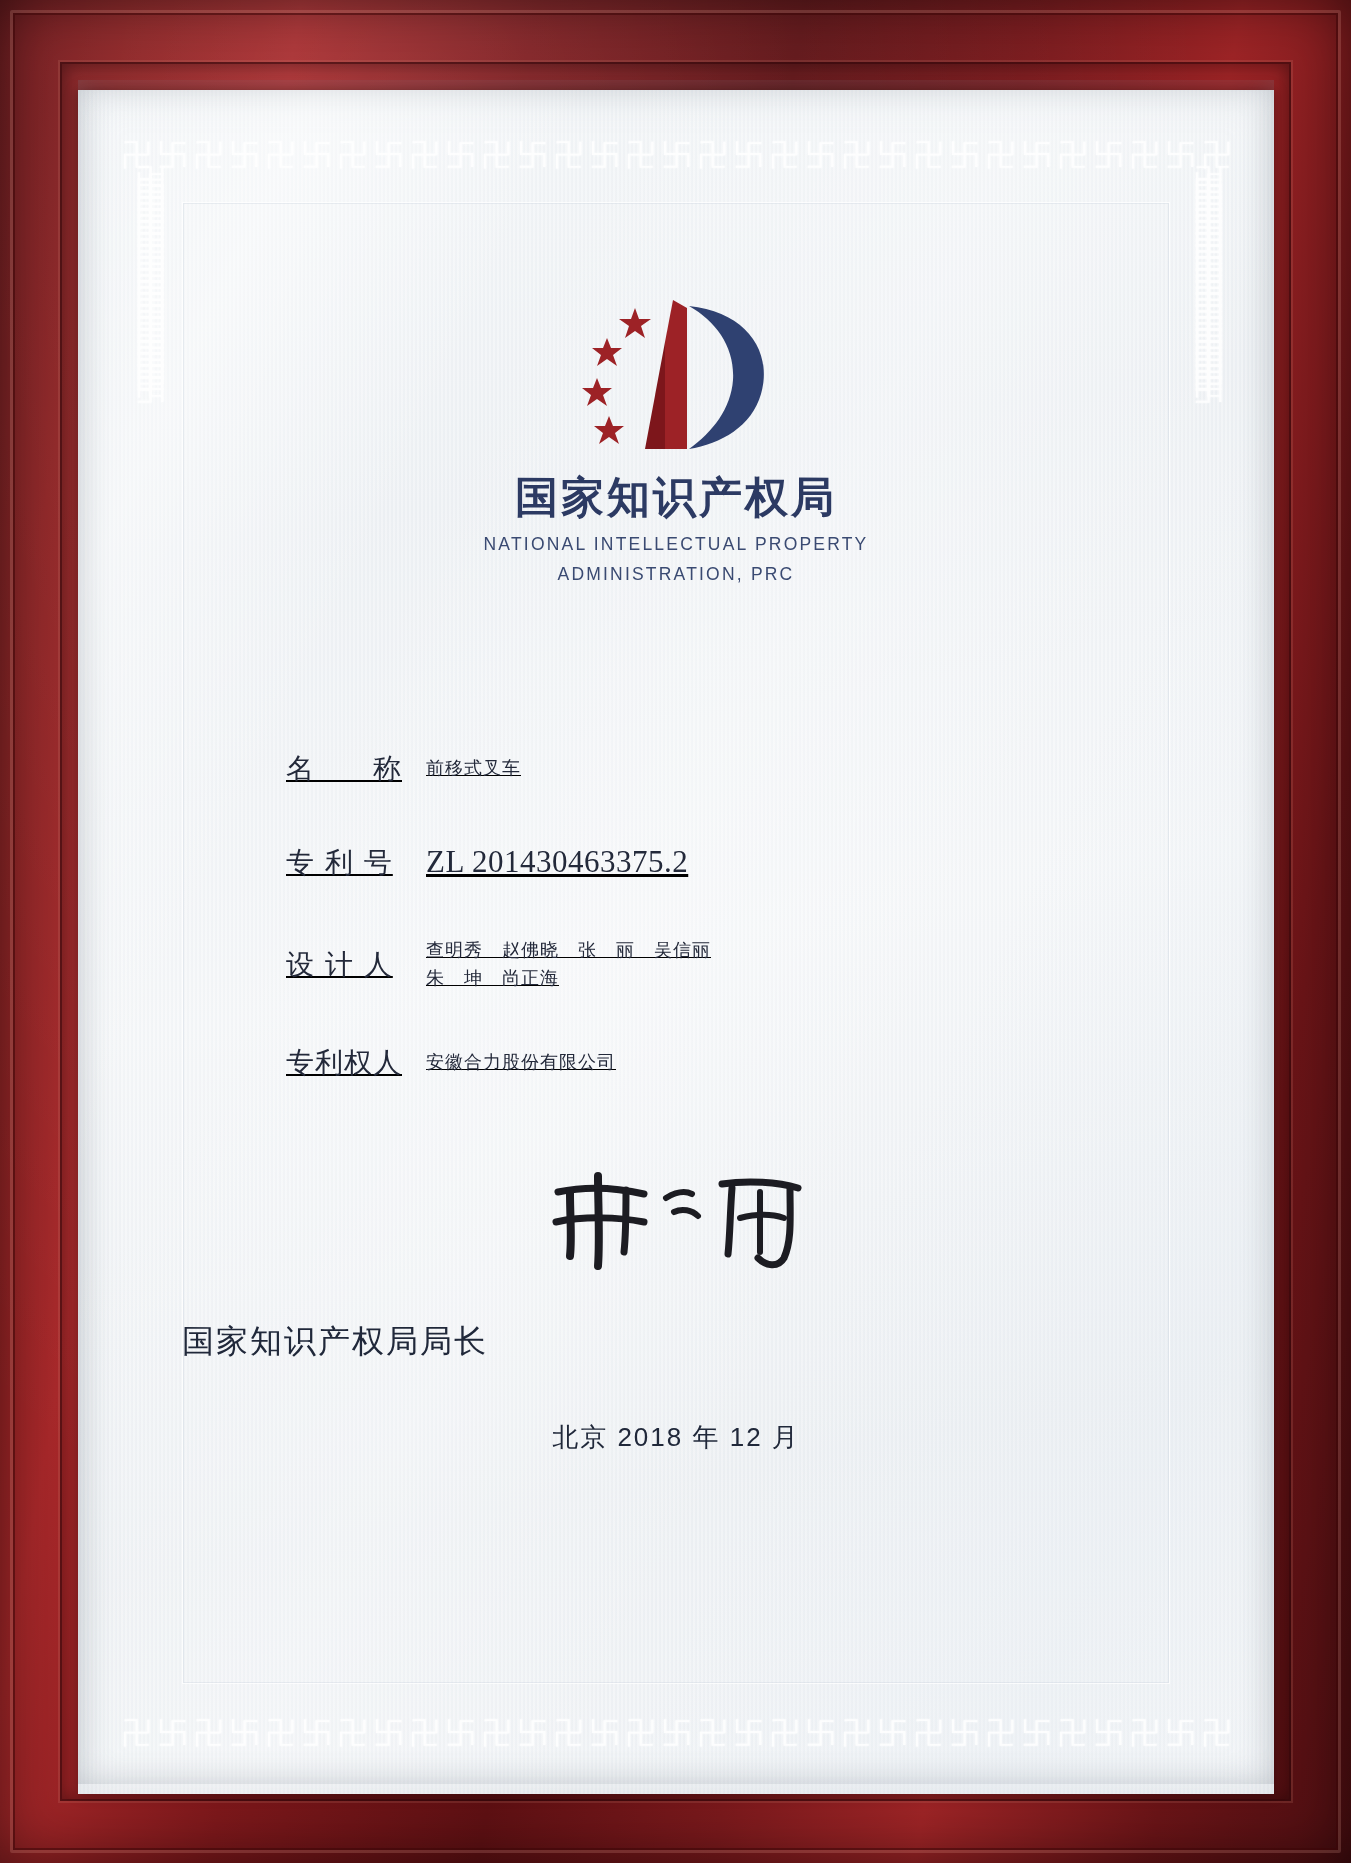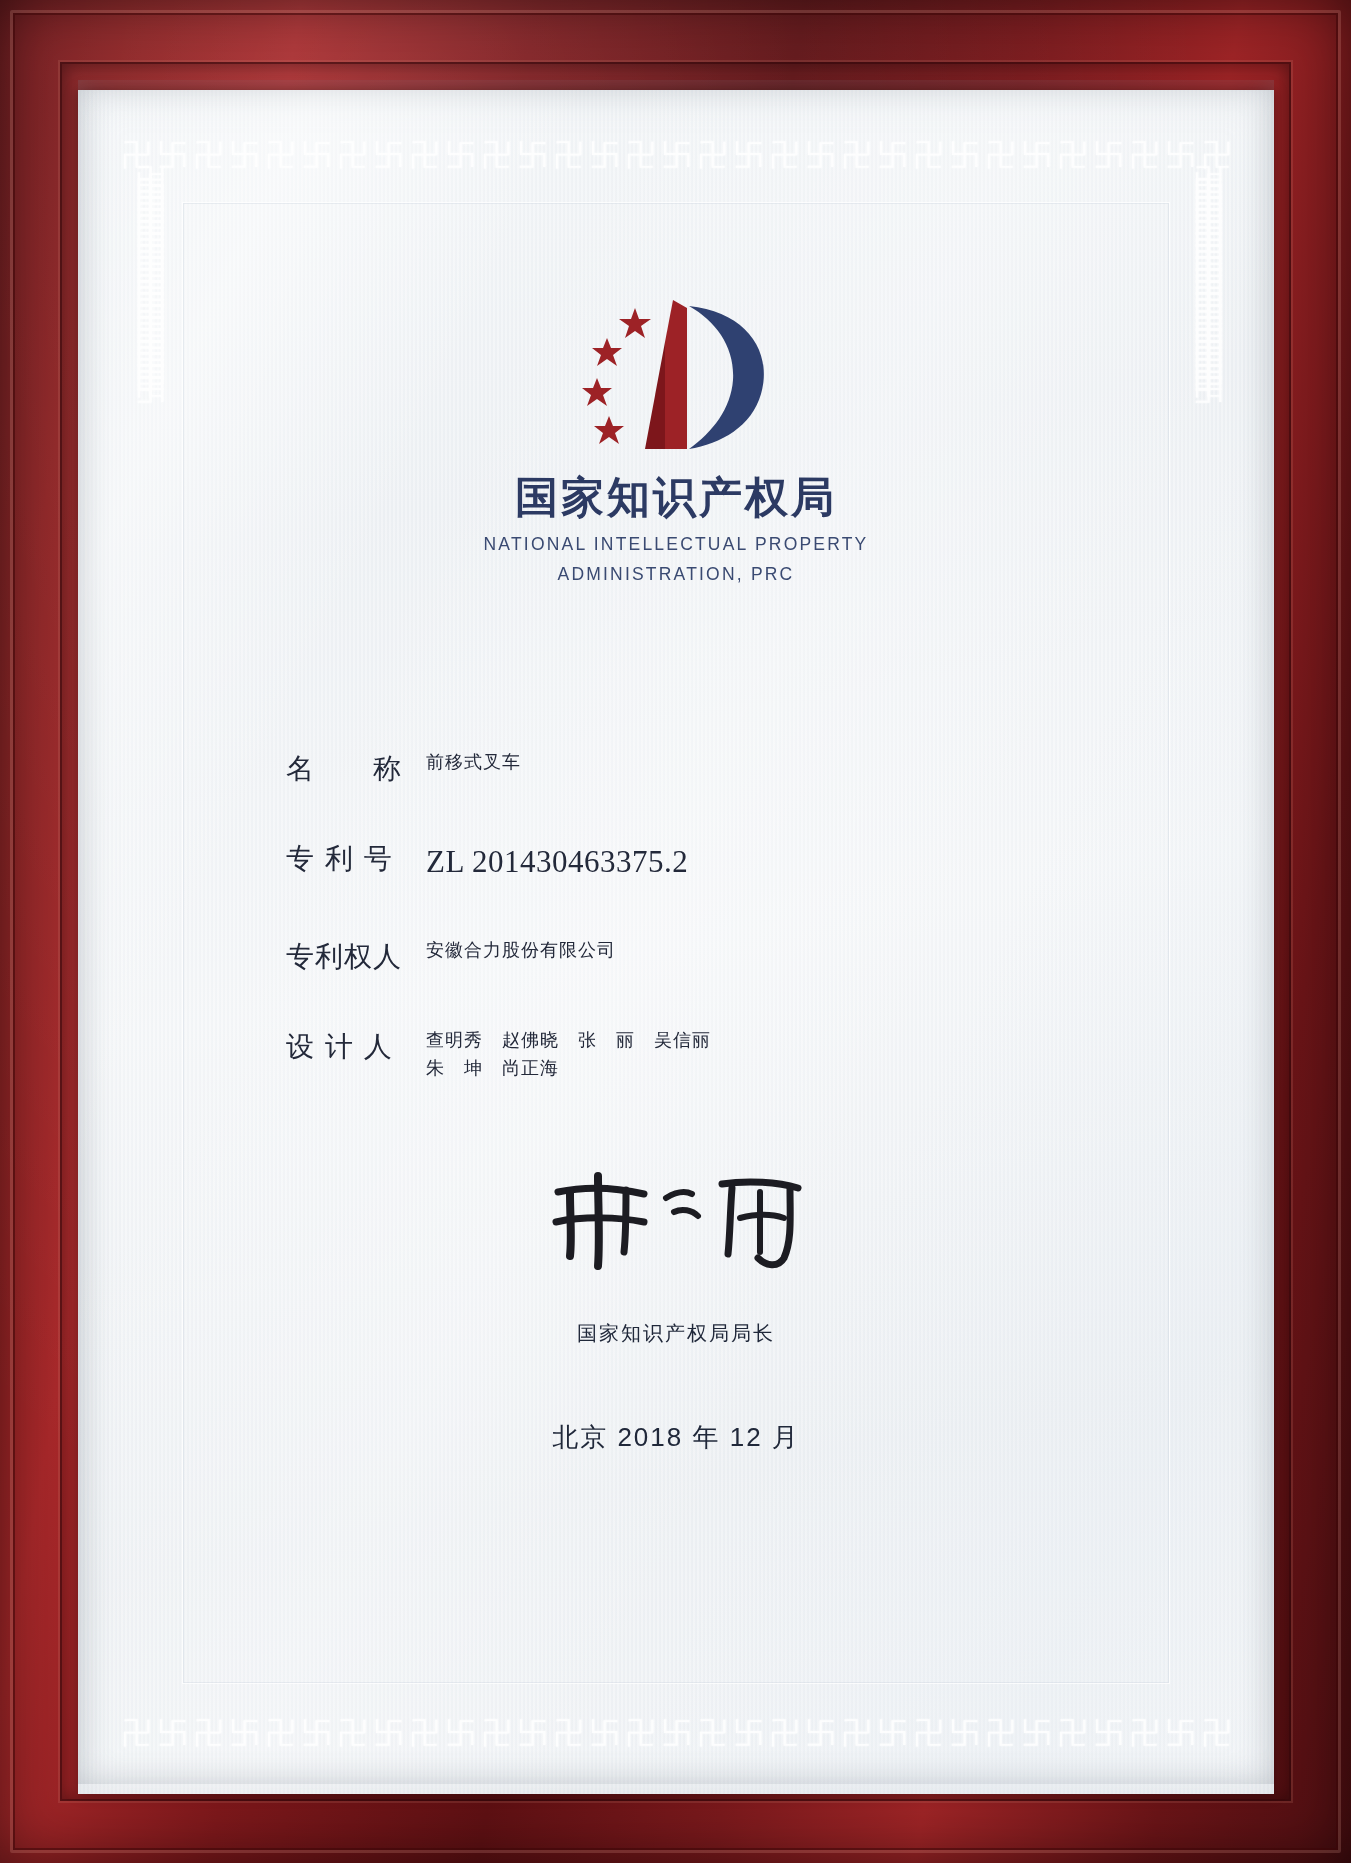--- a/index.html
+++ b/index.html
@@ -148,22 +148,23 @@
   }
 
   .fields {
     position: absolute;
     left: 104px;
     top: 546px;
     right: 40px;
   }
   .field-row {
     display: flex;
-    align-items: flex-start;
+    align-items: center;
     margin-bottom: 50px;
+    text-decoration: underline;
   }
   .field-label {
     width: 140px;
     flex: 0 0 140px;
     font-family: "DejaVu Sans", sans-serif;
     font-size: 28px;
     color: #23293a;
     letter-spacing: 1px;
     white-space: pre;
     padding-top: 2px;
@@ -187,23 +188,23 @@
     left: 0; right: 0;
     top: 960px;
     text-align: center;
   }
   .signature svg { display: block; margin: 0 auto; }
 
   .sign-title {
     position: absolute;
     left: 0; right: 0;
     top: 1118px;
-    text-align: center;
+    text-align: left;
     font-family: Liberation Sans, sans-serif;
-    font-size: 20px;
+    font-size: 32px;
     color: #20283a;
     letter-spacing: 2px;
   }
   .date-line {
     position: absolute;
     left: 0; right: 0;
     top: 1218px;
     text-align: center;
     font-family: Liberation Sans, sans-serif;
     font-size: 26px;
@@ -265,27 +266,27 @@
       <div class="fields">
         <div class="field-row">
           <div class="field-label">名　　称</div>
           <div class="field-value">前移式叉车</div>
         </div>
         <div class="field-row">
           <div class="field-label">专 利 号</div>
           <div class="field-value patent">ZL 201430463375.2</div>
         </div>
         <div class="field-row">
-          <div class="field-label">专利权人</div>
-          <div class="field-value">安徽合力股份有限公司</div>
-        </div>
-        <div class="field-row">
           <div class="field-label">设 计 人</div>
           <div class="field-value">查明秀　赵佛晓　张　丽　吴信丽
 朱　坤　尚正海</div>
+        </div>
+        <div class="field-row">
+          <div class="field-label">专利权人</div>
+          <div class="field-value">安徽合力股份有限公司</div>
         </div>
       </div>
 
       <div class="signature">
         <span>
           <svg width="300" height="110" viewBox="0 0 300 110" aria-hidden="true">
             <g fill="none" stroke="#1c1c22" stroke-linecap="round" stroke-linejoin="round">
               <path d="M32 30 C60 24 92 26 118 32" stroke-width="7"></path>
               <path d="M44 30 C44 56 46 76 44 94" stroke-width="8"></path>
               <path d="M100 28 C100 52 100 72 98 90" stroke-width="7"></path>

